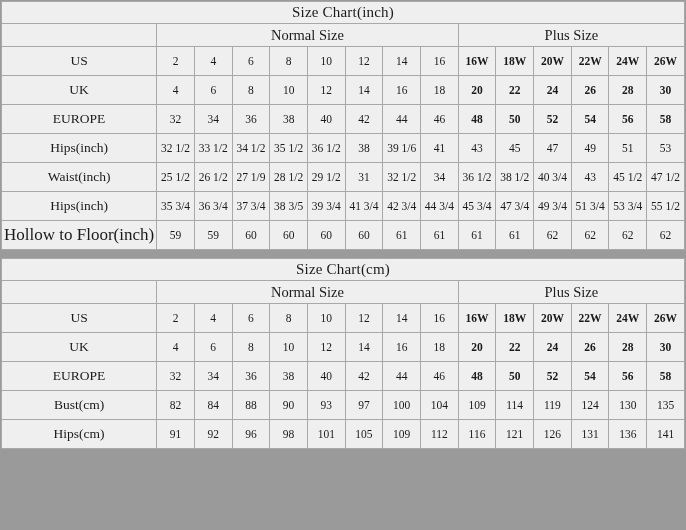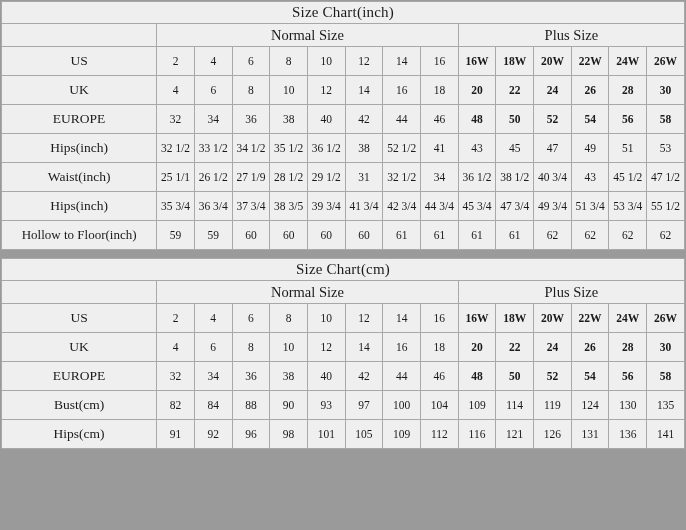--- a/index.html
+++ b/index.html
@@ -56,21 +56,21 @@
     font-size: 14.5px;
     height: 22px;
     line-height: 22px;
   }
   .row-label {
     font-size: 13.5px;
     height: 28px;
     line-height: 28px;
   }
   .row-label.wide {
-    font-size: 13px;
+    font-size: 17px;
   }
   .data-cell {
     font-size: 11.5px;
     height: 28px;
     line-height: 28px;
     font-family: "Liberation Serif", serif;
   }
   .data-cell.bold {
     font-weight: bold;
   }
@@ -171,33 +171,33 @@
         </tr>
 
         <tr>
           <td class="row-label">Hips(inch)</td>
           <td class="data-cell">32 1/2</td>
           <td class="data-cell">33 1/2</td>
           <td class="data-cell">34 1/2</td>
           <td class="data-cell">35 1/2</td>
           <td class="data-cell">36 1/2</td>
           <td class="data-cell">38</td>
-          <td class="data-cell">52 1/2</td>
+          <td class="data-cell">39 1/6</td>
           <td class="data-cell">41</td>
           <td class="data-cell">43</td>
           <td class="data-cell">45</td>
           <td class="data-cell">47</td>
           <td class="data-cell">49</td>
           <td class="data-cell">51</td>
           <td class="data-cell">53</td>
         </tr>
 
         <tr>
           <td class="row-label">Waist(inch)</td>
-          <td class="data-cell">25 1/1</td>
+          <td class="data-cell">25 1/2</td>
           <td class="data-cell">26 1/2</td>
           <td class="data-cell">27 1/9</td>
           <td class="data-cell">28 1/2</td>
           <td class="data-cell">29 1/2</td>
           <td class="data-cell">31</td>
           <td class="data-cell">32 1/2</td>
           <td class="data-cell">34</td>
           <td class="data-cell">36 1/2</td>
           <td class="data-cell">38 1/2</td>
           <td class="data-cell">40 3/4</td>

